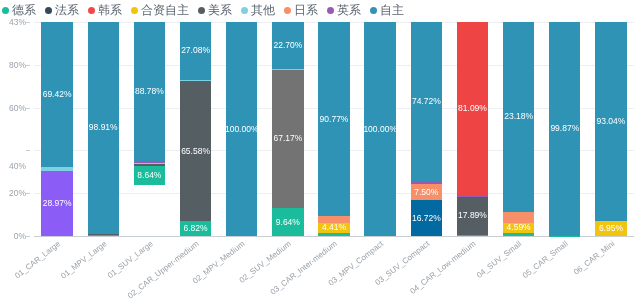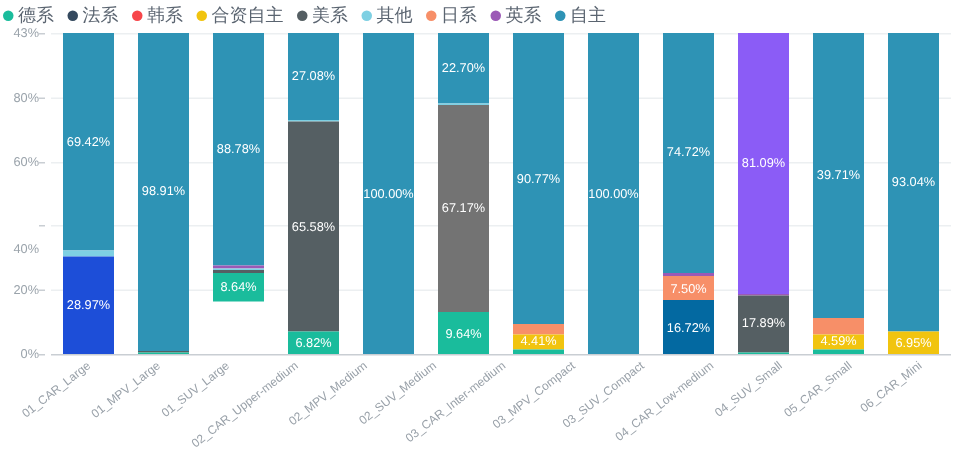--- a/index.html
+++ b/index.html
@@ -137,37 +137,37 @@
         <div class="grid-line" style="top: 42.8px;"></div>
         <div class="grid-line" style="top: 0px;"></div>
       </div>
     <div class="bars">
         <div class="bar-slot">
           <div class="bar">
             <div class="seg" style="height: 148.559px; background: rgb(46, 147, 181);">
               <span class="seg-label">69.42%</span>
             </div>
             <div class="seg" style="height: 3.4454px; background: rgb(126, 208, 227);"></div>
-            <div class="seg" style="height: 67px; background: #1d4ed8;">
+            <div class="seg" style="height: 67px; background: #8b5cf6;">
               <span class="seg-label">28.97%</span>
             </div>
           </div>
         </div>
         <div class="bar-slot">
           <div class="bar">
             <div class="seg" style="height: 211.667px; background: rgb(46, 147, 181);">
               <span class="seg-label">98.91%</span>
             </div>
             <div class="seg" style="height: 1.6906px; background: rgb(85, 95, 99);"></div>
             <div class="seg" style="height: 0.642px; background: rgb(26, 188, 156);"></div>
           </div>
         </div>
         <div class="bar-slot">
           <div class="bar">
-            <div class="seg" style="height: 155px; background: rgb(46, 147, 181);">
+            <div class="seg" style="height: 139px; background: rgb(46, 147, 181);">
               <span class="seg-label">88.78%</span>
             </div>
             <div class="seg" style="height: 1.7334px; background: rgb(155, 89, 182);"></div>
             <div class="seg" style="height: 1.3268px; background: rgb(126, 208, 227);"></div>
             <div class="seg" style="height: 1.498px; background: rgb(85, 95, 99);"></div>
             <div class="seg" style="height: 0.963px; background: rgb(247, 70, 74);"></div>
             <div class="seg" style="height: 18.4896px; background: rgb(26, 188, 156);">
               <span class="seg-label">8.64%</span>
             </div>
           </div>
@@ -235,44 +235,52 @@
             <div class="seg" style="height: 16.05px; background: rgb(247, 143, 104);">
               <span class="seg-label">7.50%</span>
             </div>
             <div class="seg" style="height: 35.7808px; background: #0369a1;">
               <span class="seg-label">16.72%</span>
             </div>
           </div>
         </div>
         <div class="bar-slot">
           <div class="bar">
-            <div class="seg" style="height: 173.533px; background: #8b5cf6;">
+            <div class="seg" style="height: 173.533px; background: #ef4444;">
               <span class="seg-label">81.09%</span>
             </div>
             <div class="seg" style="height: 1.0058px; background: rgb(155, 89, 182);"></div>
             <div class="seg" style="height: 38.2846px; background: rgb(85, 95, 99);">
               <span class="seg-label">17.89%</span>
             </div>
             <div class="seg" style="height: 1.177px; background: rgb(26, 188, 156);"></div>
           </div>
         </div>
         <div class="bar-slot">
           <div class="bar">
             <div class="seg" style="height: 189.583px; background: rgb(46, 147, 181);">
-              <span class="seg-label">39.71%</span>
+              <span class="seg-label">23.18%</span>
             </div>
             <div class="seg" style="height: 11.2778px; background: rgb(247, 143, 104);"></div>
             <div class="seg" style="height: 9.8226px; background: rgb(241, 196, 15);">
               <span class="seg-label">4.59%</span>
             </div>
             <div class="seg" style="height: 3.317px; background: rgb(26, 188, 156);"></div>
           </div>
         </div>
         <div class="bar-slot">
           <div class="bar">
+            <div class="seg" style="height: 213.722px; background: rgb(46, 147, 181);">
+              <span class="seg-label">99.87%</span>
+            </div>
+            <div class="seg" style="height: 0.2782px; background: rgb(26, 188, 156);"></div>
+          </div>
+        </div>
+        <div class="bar-slot">
+          <div class="bar">
             <div class="seg" style="height: 199.106px; background: rgb(46, 147, 181);">
               <span class="seg-label">93.04%</span>
             </div>
             <div class="seg" style="height: 14.873px; background: rgb(241, 196, 15);">
               <span class="seg-label">6.95%</span>
             </div>
             <div class="seg" style="height: 0.0214px; background: rgb(26, 188, 156);"></div>
           </div>
         </div>
       </div>

